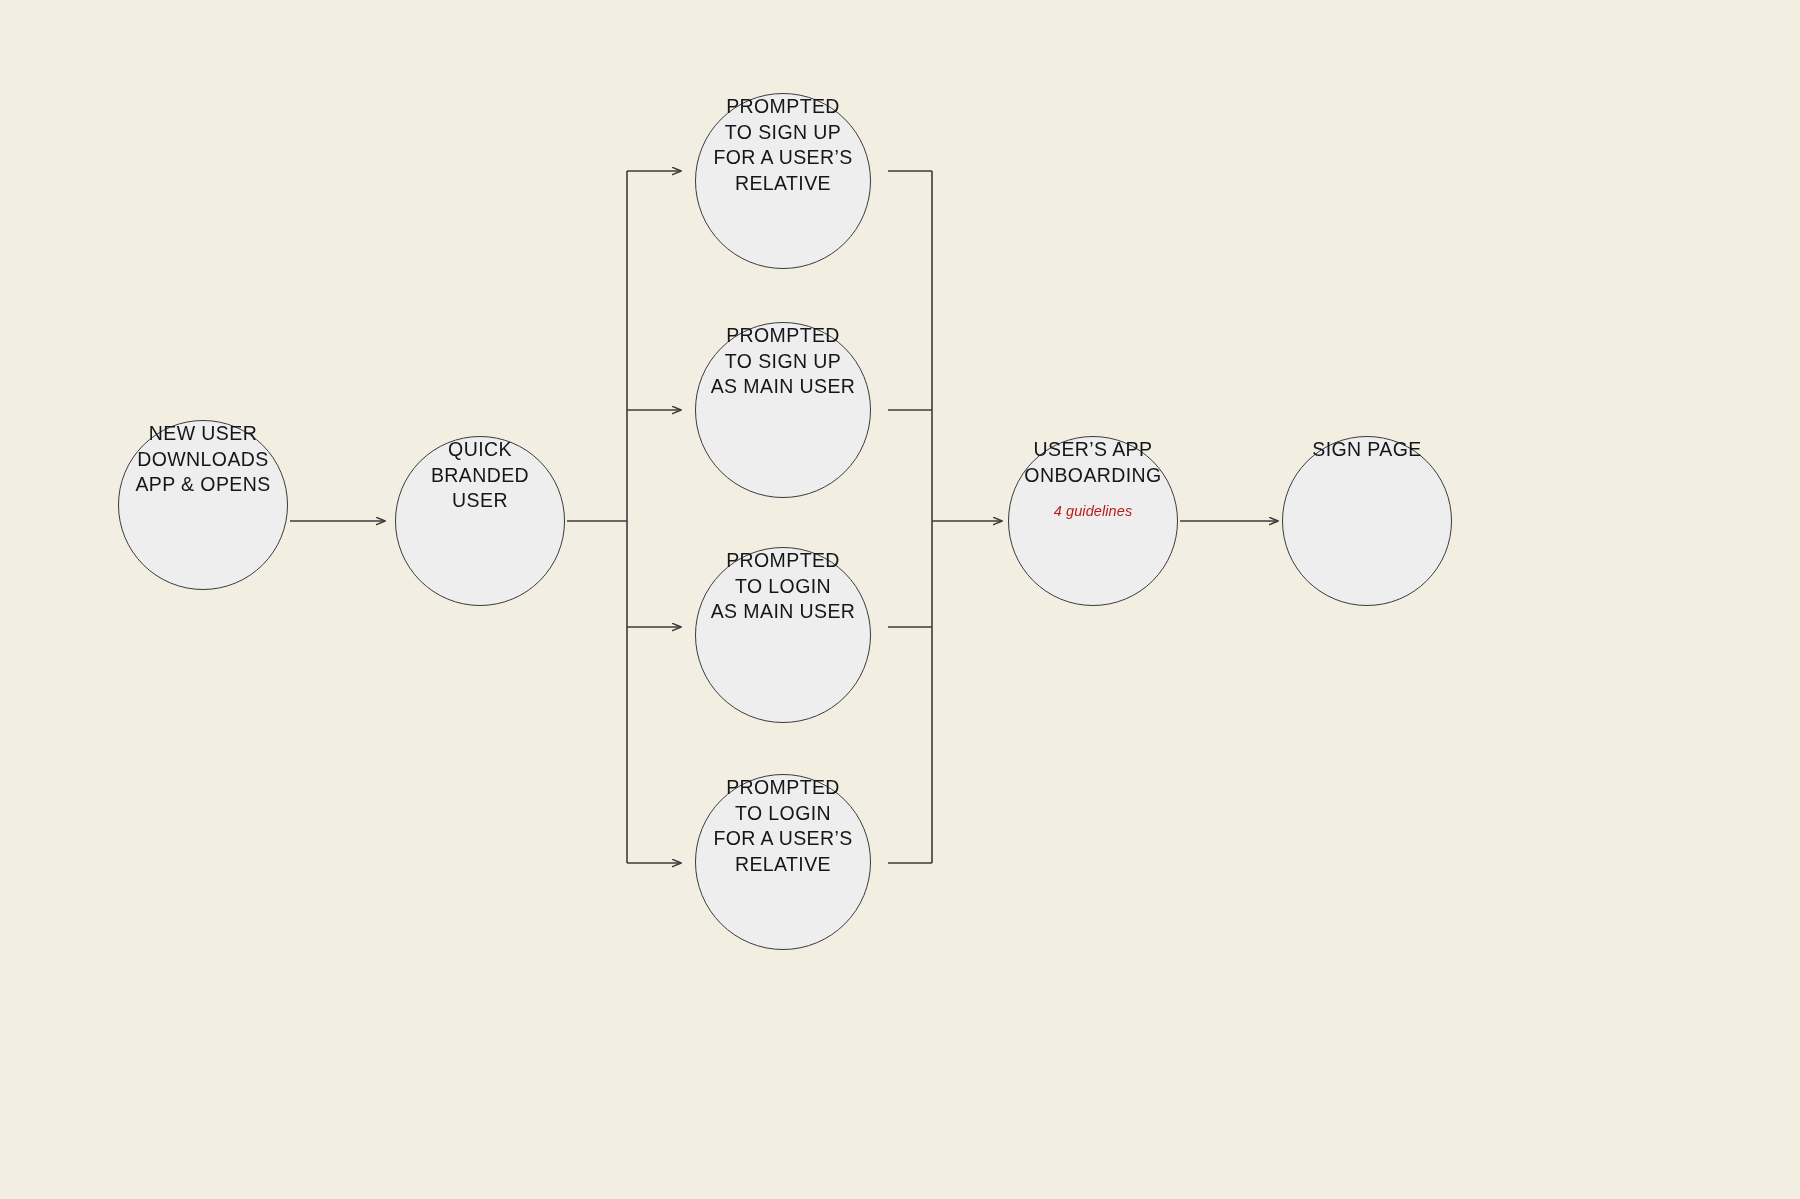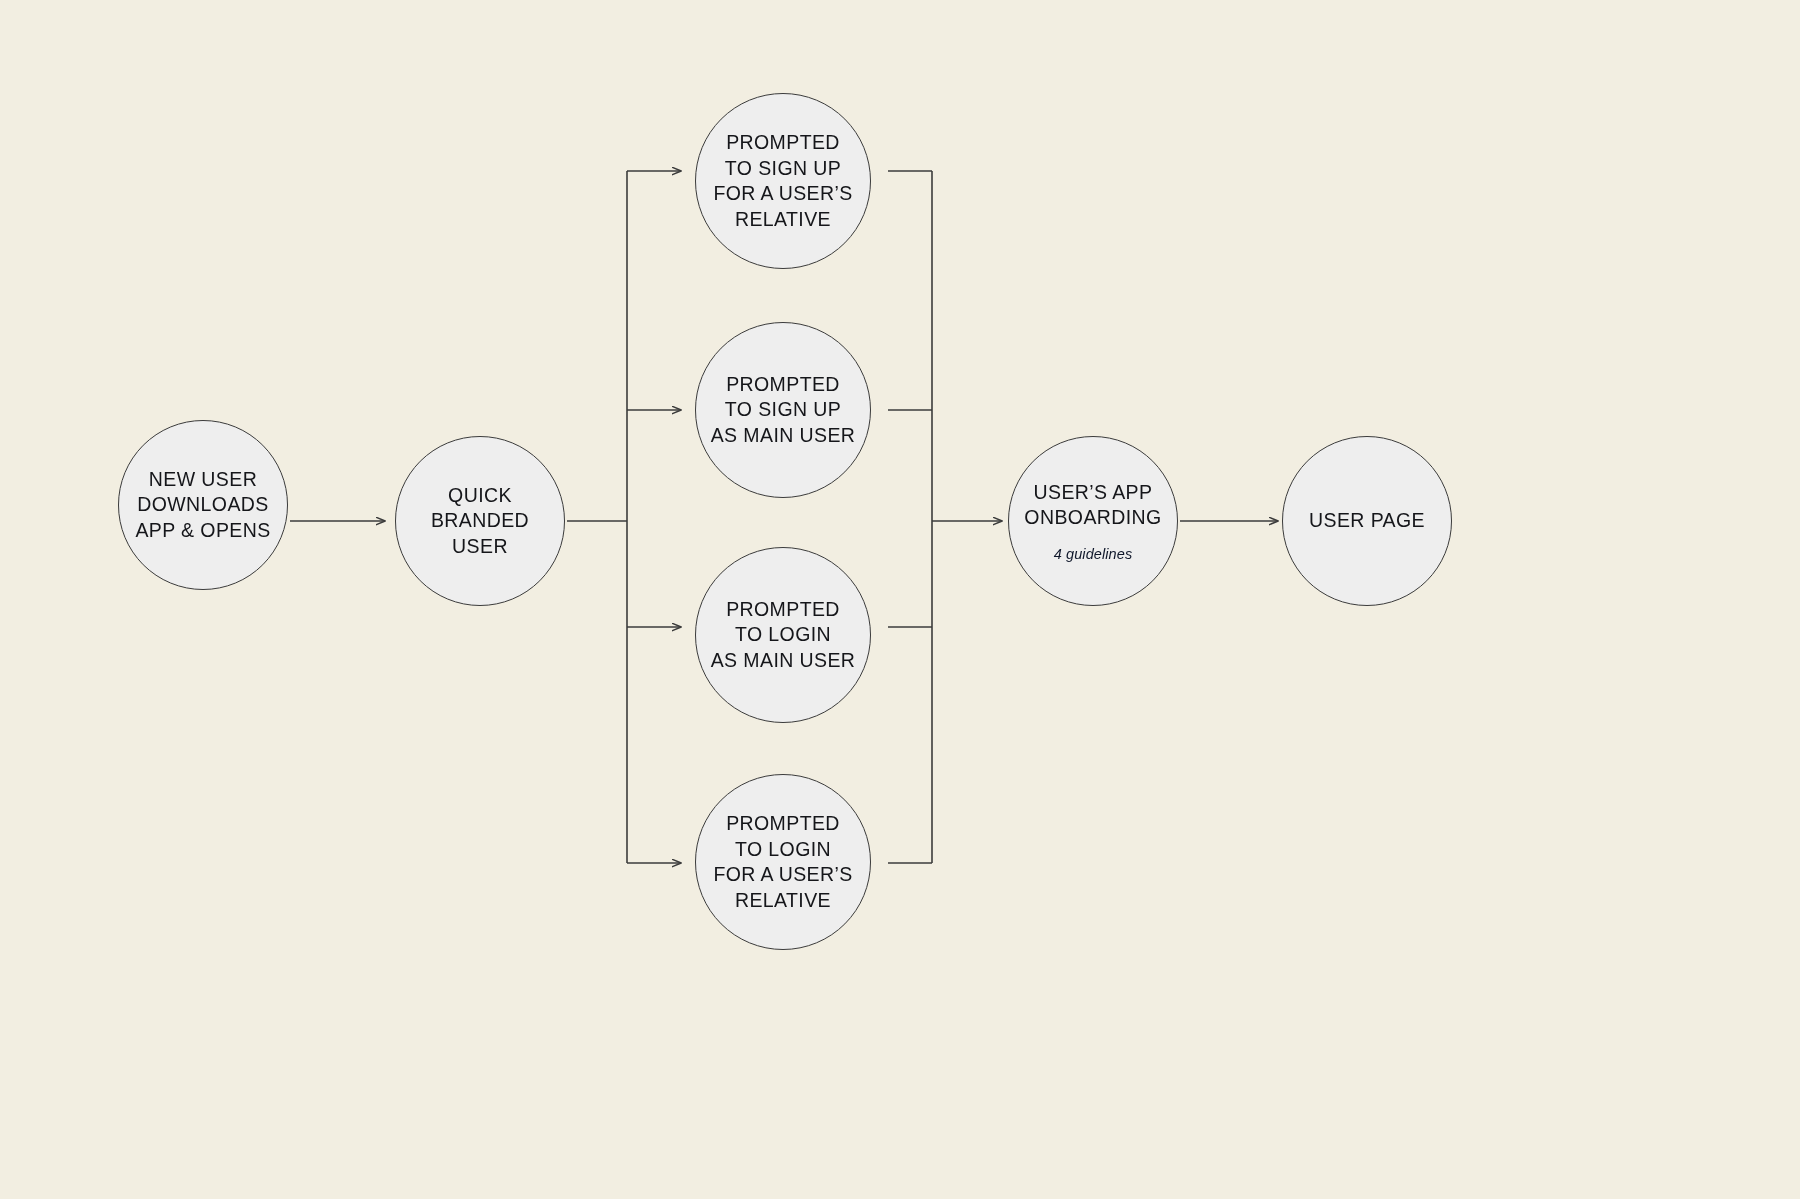--- a/index.html
+++ b/index.html
@@ -30,39 +30,39 @@
   }
   .node {
     position: absolute;
     border-radius: 50%;
     background: #eeeeee;
     border: 1.6px solid #3b3b3b;
     box-sizing: border-box;
     display: flex;
     flex-direction: column;
     align-items: center;
-    justify-content: center;
+    justify-content: flex-start;
     text-align: center;
     color: #15161a;
   }
   .node-label {
     font-size: 19.5px;
     line-height: 25.5px;
     letter-spacing: 0.4px;
     font-weight: 400;
     white-space: pre-line;
     padding: 0 6px;
   }
   .node-sublabel {
     font-size: 14.5px;
     line-height: 18px;
     font-style: italic;
     letter-spacing: 0.1px;
     margin-top: 6px;
-    color: #0f172a;
+    color: #b91c1c;
   }
 </style>
 </head>
 <body>
 
 <div id="diagram-root">
 
   <svg class="edge-layer" viewBox="0 0 1800 1199" preserveAspectRatio="none" aria-hidden="true">
     <defs>
       <marker id="arrowhead" markerWidth="11" markerHeight="11" refX="9.2" refY="4" orient="auto" markerUnits="userSpaceOnUse">
@@ -119,17 +119,17 @@
 TO LOGIN
 FOR A USER’S
 RELATIVE</div>
       </div>
       <div class="node" style="left: 1008px; top: 436px; width: 170px; height: 170px; background: rgb(238, 238, 238); border-color: rgb(59, 59, 59); gap: 8px;">
         <div class="node-label">USER’S APP
 ONBOARDING</div>
         <div class="node-sublabel">4 guidelines</div>
       </div>
       <div class="node" style="left: 1282px; top: 436px; width: 170px; height: 170px; background: rgb(238, 238, 238); border-color: rgb(59, 59, 59);">
-        <div class="node-label">USER PAGE</div>
+        <div class="node-label">SIGN PAGE</div>
       </div>
     </div>
 
 </div>
 
 </body></html>

